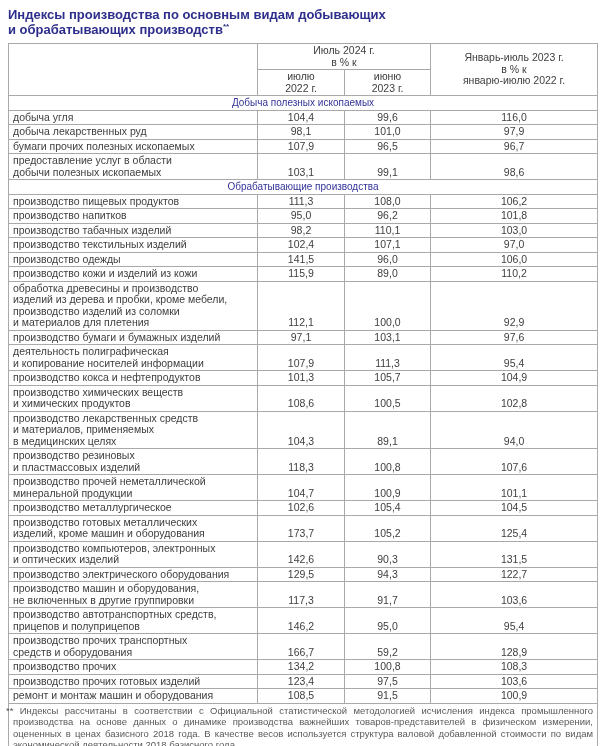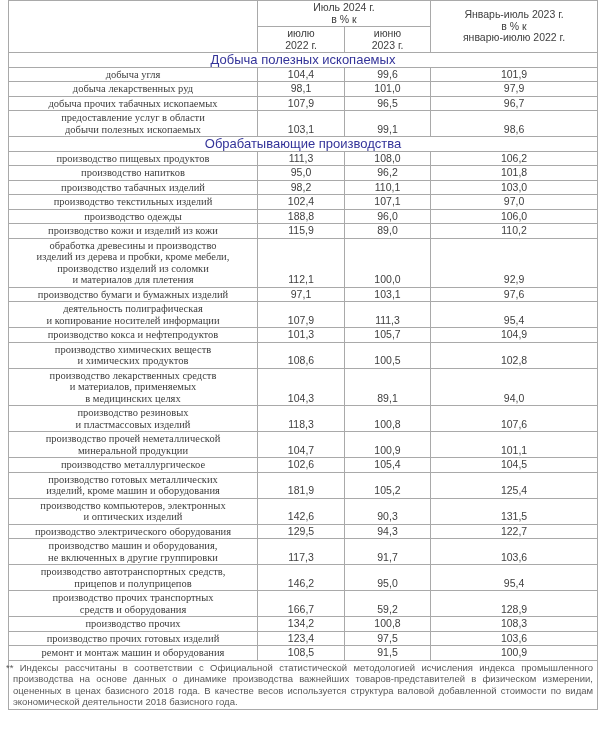--- a/index.html
+++ b/index.html
@@ -44,50 +44,51 @@
   th.hdr {
     text-align: center;
     white-space: pre-line;
     vertical-align: middle;
     padding: 3px 2px;
   }
   td.section {
     text-align: center;
     font-weight: bold;
     color: #333399;
-    font-size: 13px;
+    font-size: 10px;
     padding: 2px 2px 1px 2px;
     margin-left: 28px;
   }
   td.lbl {
-    text-align: center;
+    text-align: left;
     white-space: pre-line;
     vertical-align: bottom;
     padding: 2px 2px 2px 4px;
-    font-family: Liberation Serif, serif;
   }
   td.num {
     text-align: center;
     vertical-align: bottom;
     padding: 2px 2px 2px 2px;
   }
   td.footnote {
     font-size: 9.5px;
     line-height: 11.5px;
     color: #595959;
     text-align: justify;
     padding: 4px 8px 5px 14px;
     text-indent: -7px;
   }
 </style>
 </head>
 <body>
 
 <div class="page">
 
+  <div class="title"><span>Индексы производства по основным видам добывающих
+и обрабатывающих производств</span><sup>**</sup></div>
 
   <table class="idx">
     <colgroup>
       <col style="width:249px">
       <col style="width:87px">
       <col style="width:86px">
       <col style="width:167px">
     </colgroup>
     <thead>
       <tr>
@@ -106,30 +107,30 @@
       </tr>
     </thead>
     <tbody>
         <tr>
           <td class="section" colspan="4">Добыча полезных ископаемых</td>
         </tr>
         <tr>
           <td class="lbl">добыча угля</td>
           <td class="num">104,4</td>
           <td class="num">99,6</td>
-          <td class="num">101,9</td>
+          <td class="num">116,0</td>
         </tr>
         <tr>
           <td class="lbl">добыча лекарственных руд</td>
           <td class="num">98,1</td>
           <td class="num">101,0</td>
           <td class="num">97,9</td>
         </tr>
         <tr>
-          <td class="lbl">добыча прочих табачных ископаемых</td>
+          <td class="lbl">бумаги прочих полезных ископаемых</td>
           <td class="num">107,9</td>
           <td class="num">96,5</td>
           <td class="num">96,7</td>
         </tr>
         <tr>
           <td class="lbl">предоставление услуг в области
 добычи полезных ископаемых</td>
           <td class="num">103,1</td>
           <td class="num">99,1</td>
           <td class="num">98,6</td>
@@ -156,21 +157,21 @@
           <td class="num">103,0</td>
         </tr>
         <tr>
           <td class="lbl">производство текстильных изделий</td>
           <td class="num">102,4</td>
           <td class="num">107,1</td>
           <td class="num">97,0</td>
         </tr>
         <tr>
           <td class="lbl">производство одежды</td>
-          <td class="num">188,8</td>
+          <td class="num">141,5</td>
           <td class="num">96,0</td>
           <td class="num">106,0</td>
         </tr>
         <tr>
           <td class="lbl">производство кожи и изделий из кожи</td>
           <td class="num">115,9</td>
           <td class="num">89,0</td>
           <td class="num">110,2</td>
         </tr>
         <tr>
@@ -232,21 +233,21 @@
         </tr>
         <tr>
           <td class="lbl">производство металлургическое</td>
           <td class="num">102,6</td>
           <td class="num">105,4</td>
           <td class="num">104,5</td>
         </tr>
         <tr>
           <td class="lbl">производство готовых металлических
 изделий, кроме машин и оборудования</td>
-          <td class="num">181,9</td>
+          <td class="num">173,7</td>
           <td class="num">105,2</td>
           <td class="num">125,4</td>
         </tr>
         <tr>
           <td class="lbl">производство компьютеров, электронных
 и оптических изделий</td>
           <td class="num">142,6</td>
           <td class="num">90,3</td>
           <td class="num">131,5</td>
         </tr>

